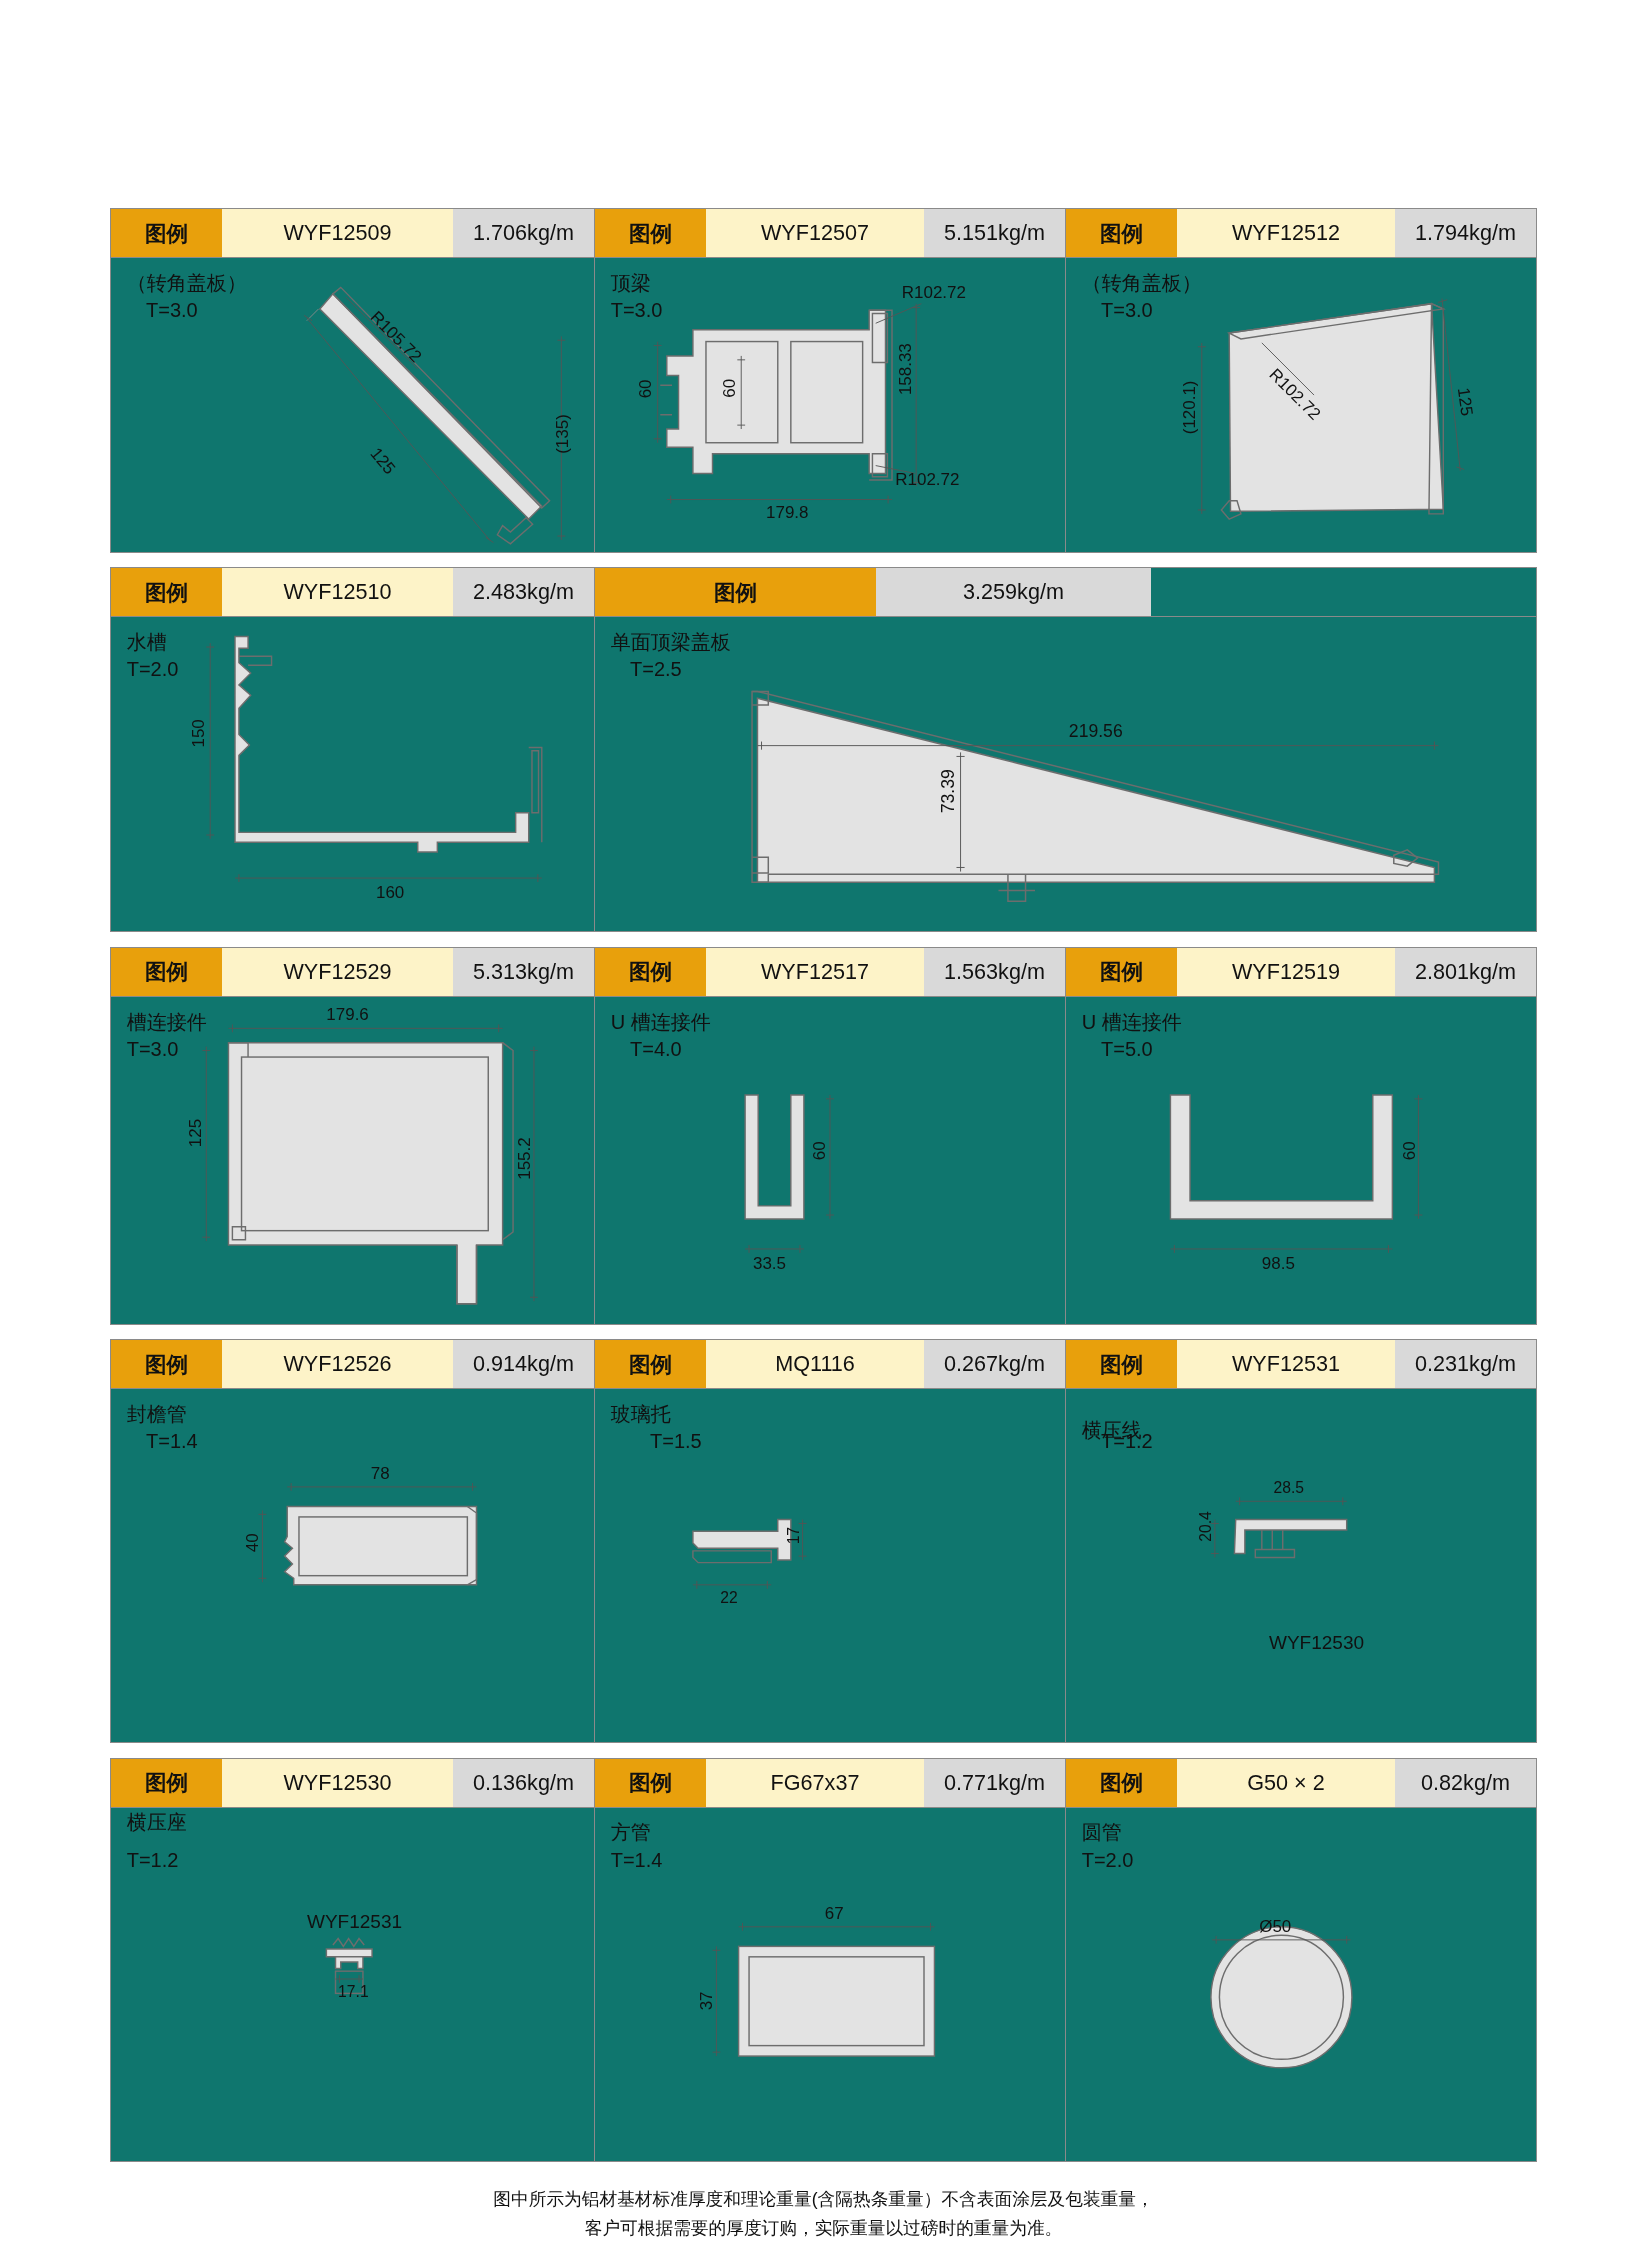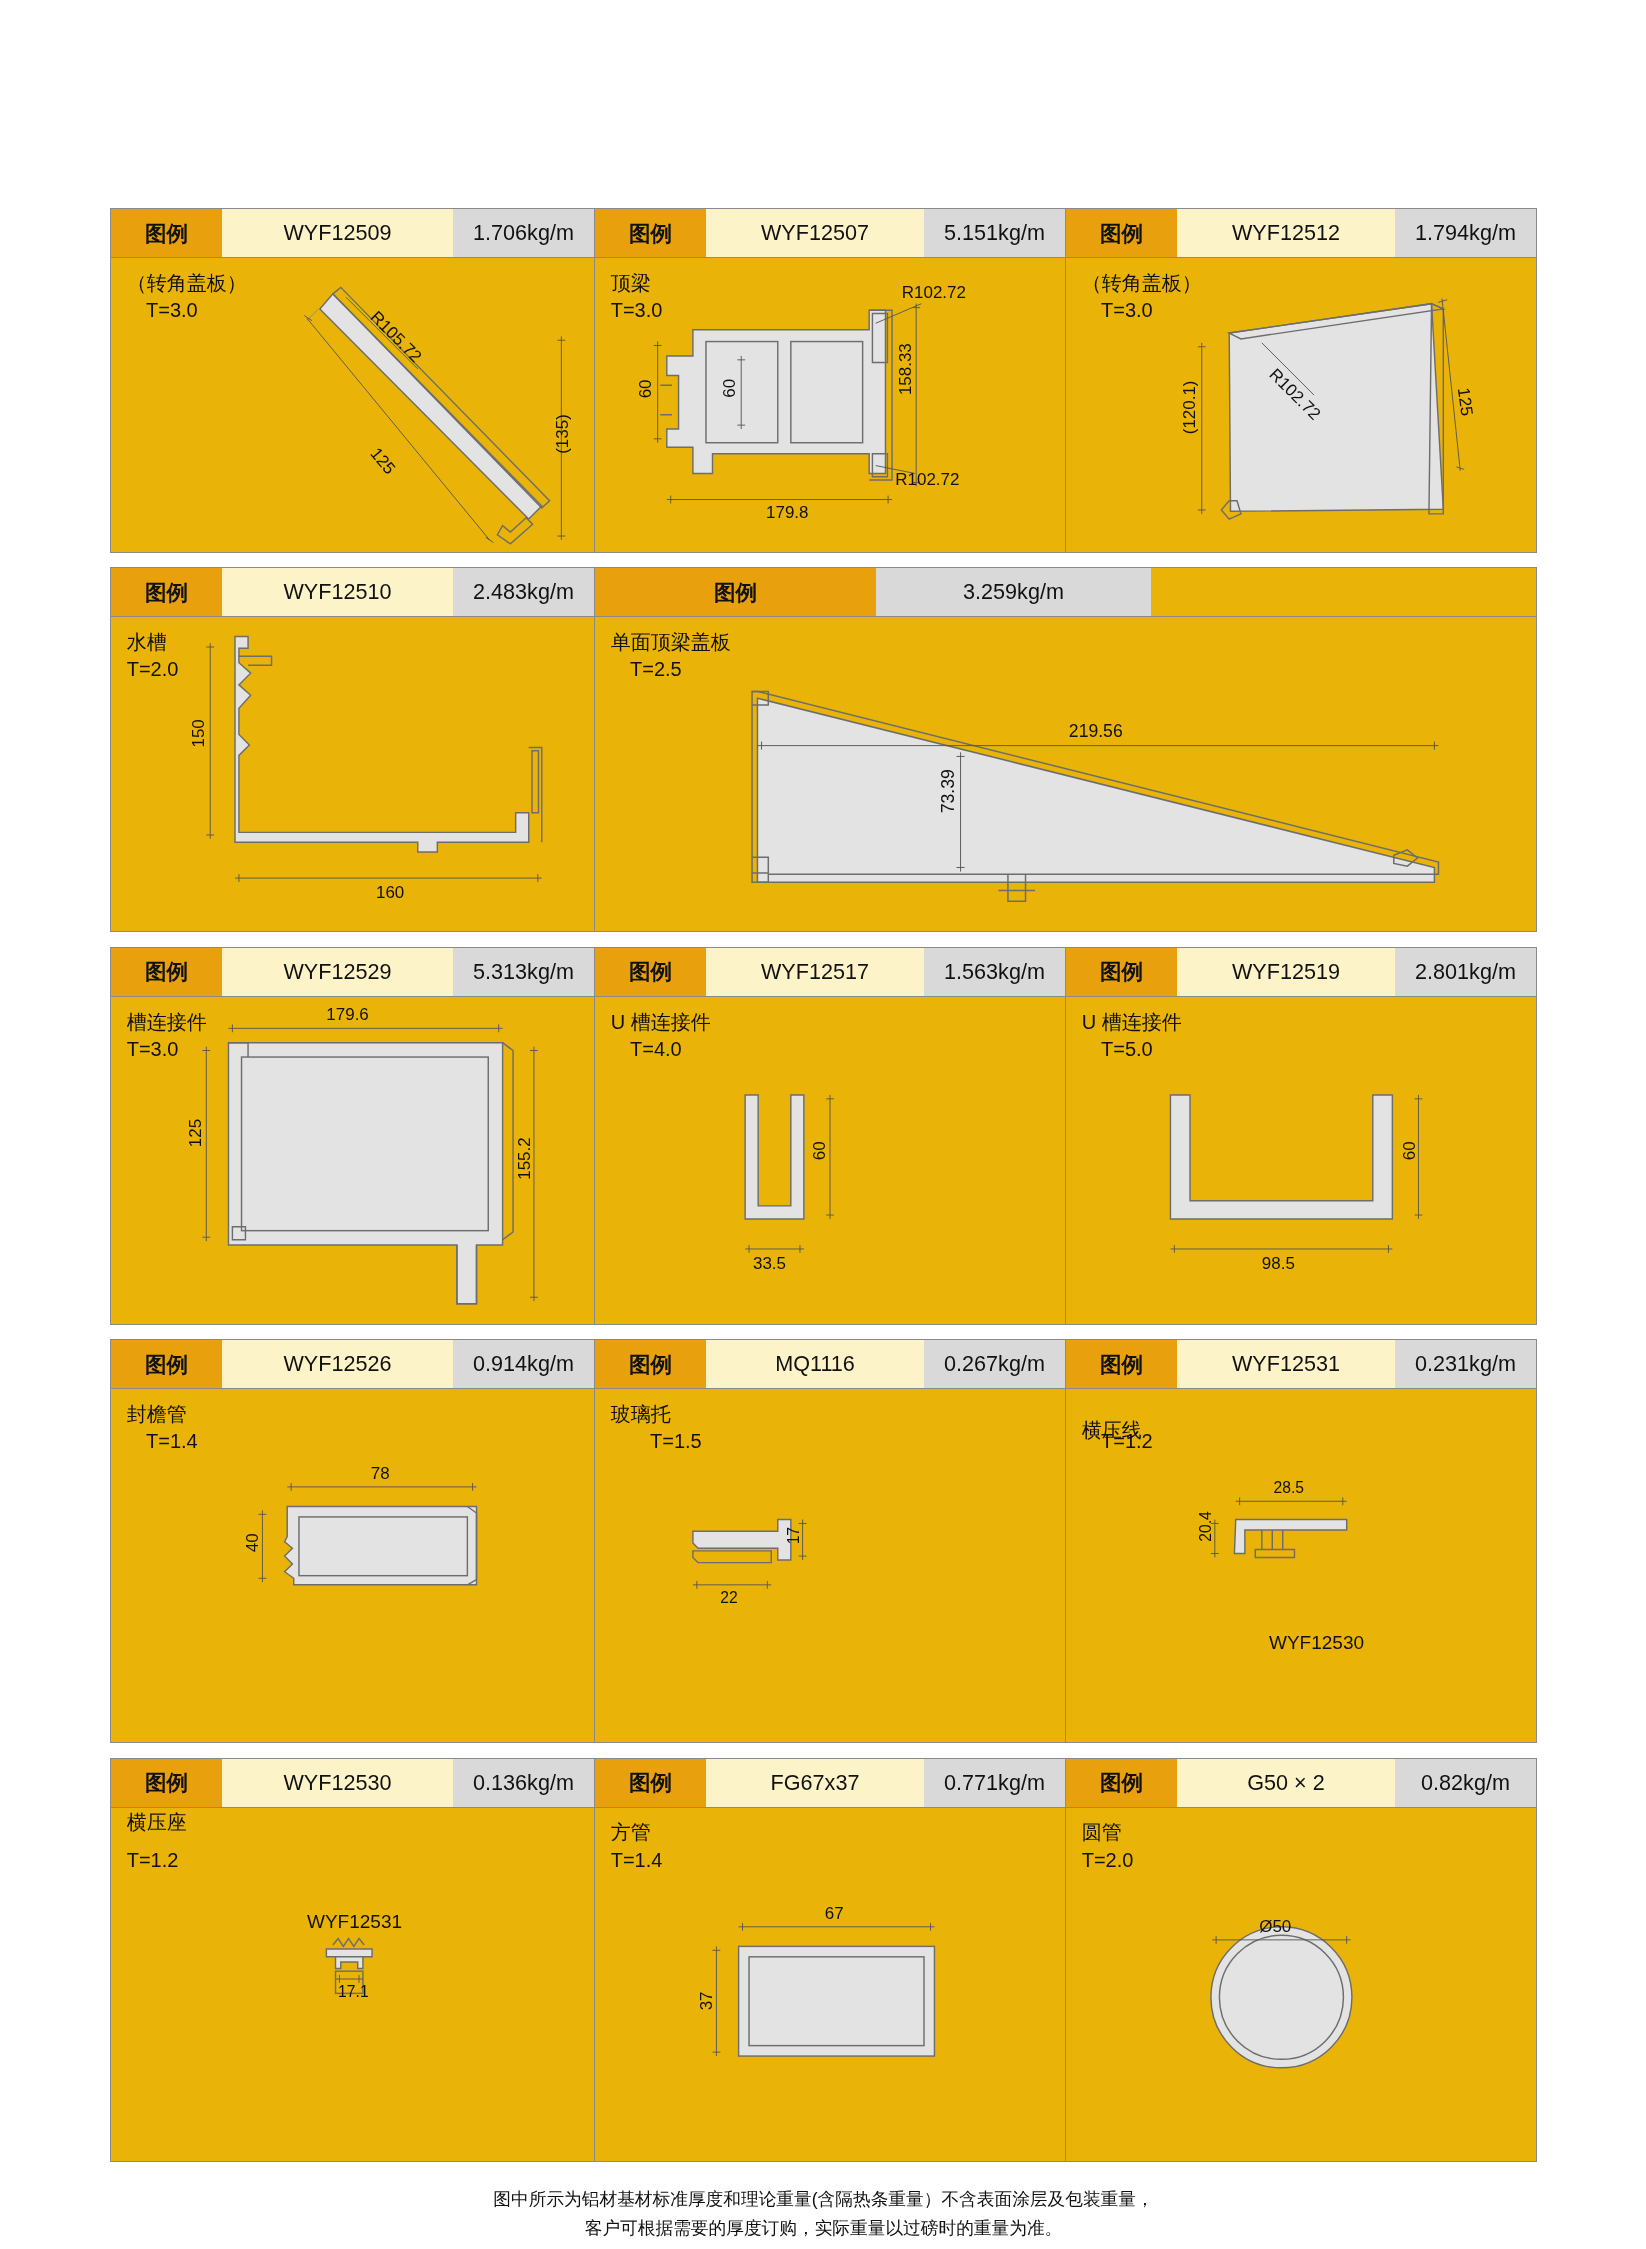--- a/index.html
+++ b/index.html
@@ -6,21 +6,21 @@
   body{
     width:1647px;height:2250px;
     font-family:"Liberation Sans","DejaVu Sans",sans-serif;
     color:#111;
     -webkit-font-smoothing:antialiased;
   }
   .page{position:relative;width:1647px;height:2250px;}
   .sheet{position:absolute;left:110px;top:208px;width:1427px;}
 
   
-  .block{border:1.3px solid #8a8a8a;box-sizing:border-box;margin-bottom:14.4px;background:#eab308;}
+  .block{border:1.3px solid #8a8a8a;box-sizing:border-box;margin-bottom:14.4px;background:#0f766e;}
   .row{display:flex;}
   .cell{flex:1 1 0;border-right:1.3px solid #8a8a8a;box-sizing:border-box;position:relative;}
   .cell:last-child{border-right:none;}
 
   
   .hdr{display:flex;height:48px;align-items:stretch;border-bottom:1.3px solid #8a8a8a;}
   .hdr .tulip{background:#e8a00c;color:#111;font-weight:bold;font-size:21.6px;display:flex;align-items:center;justify-content:center;min-width:111px;}
   .hdr .code{background:#fdf3c8;font-size:21.6px;display:flex;align-items:center;justify-content:center;flex:1;}
   .hdr .wt{background:#d9d9d9;font-size:21.6px;display:flex;align-items:center;justify-content:center;min-width:141px;}
 

